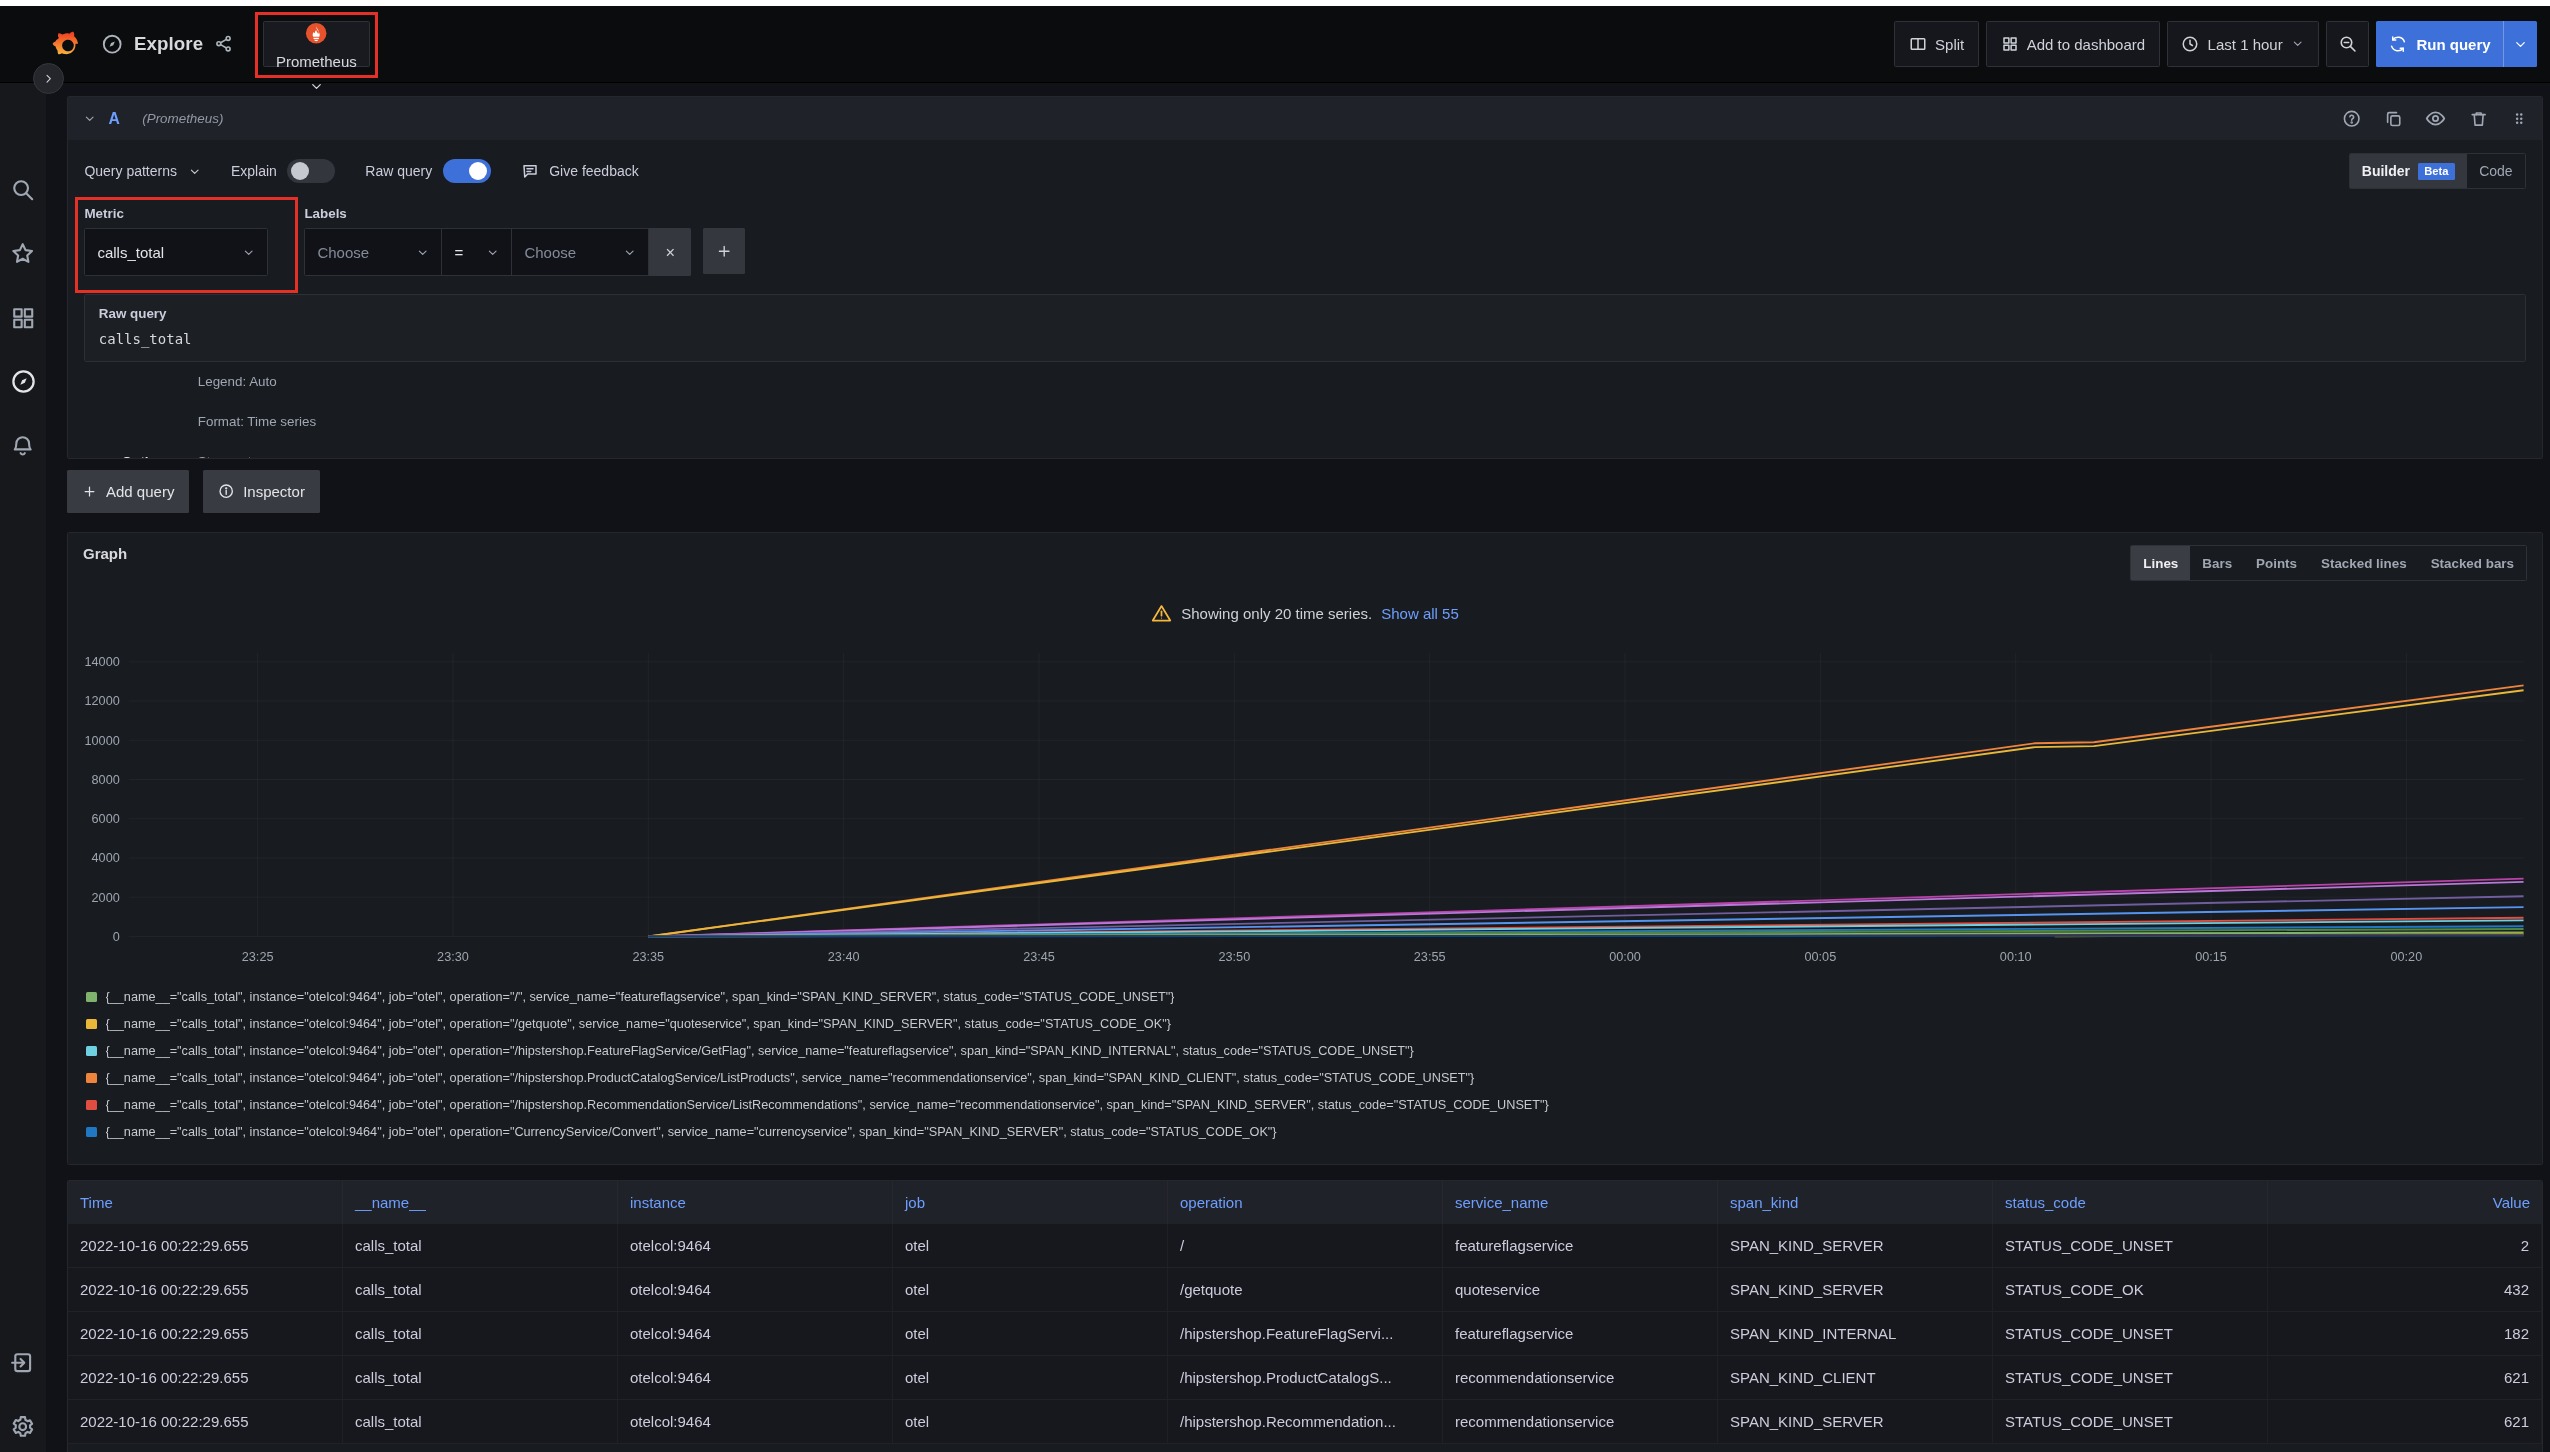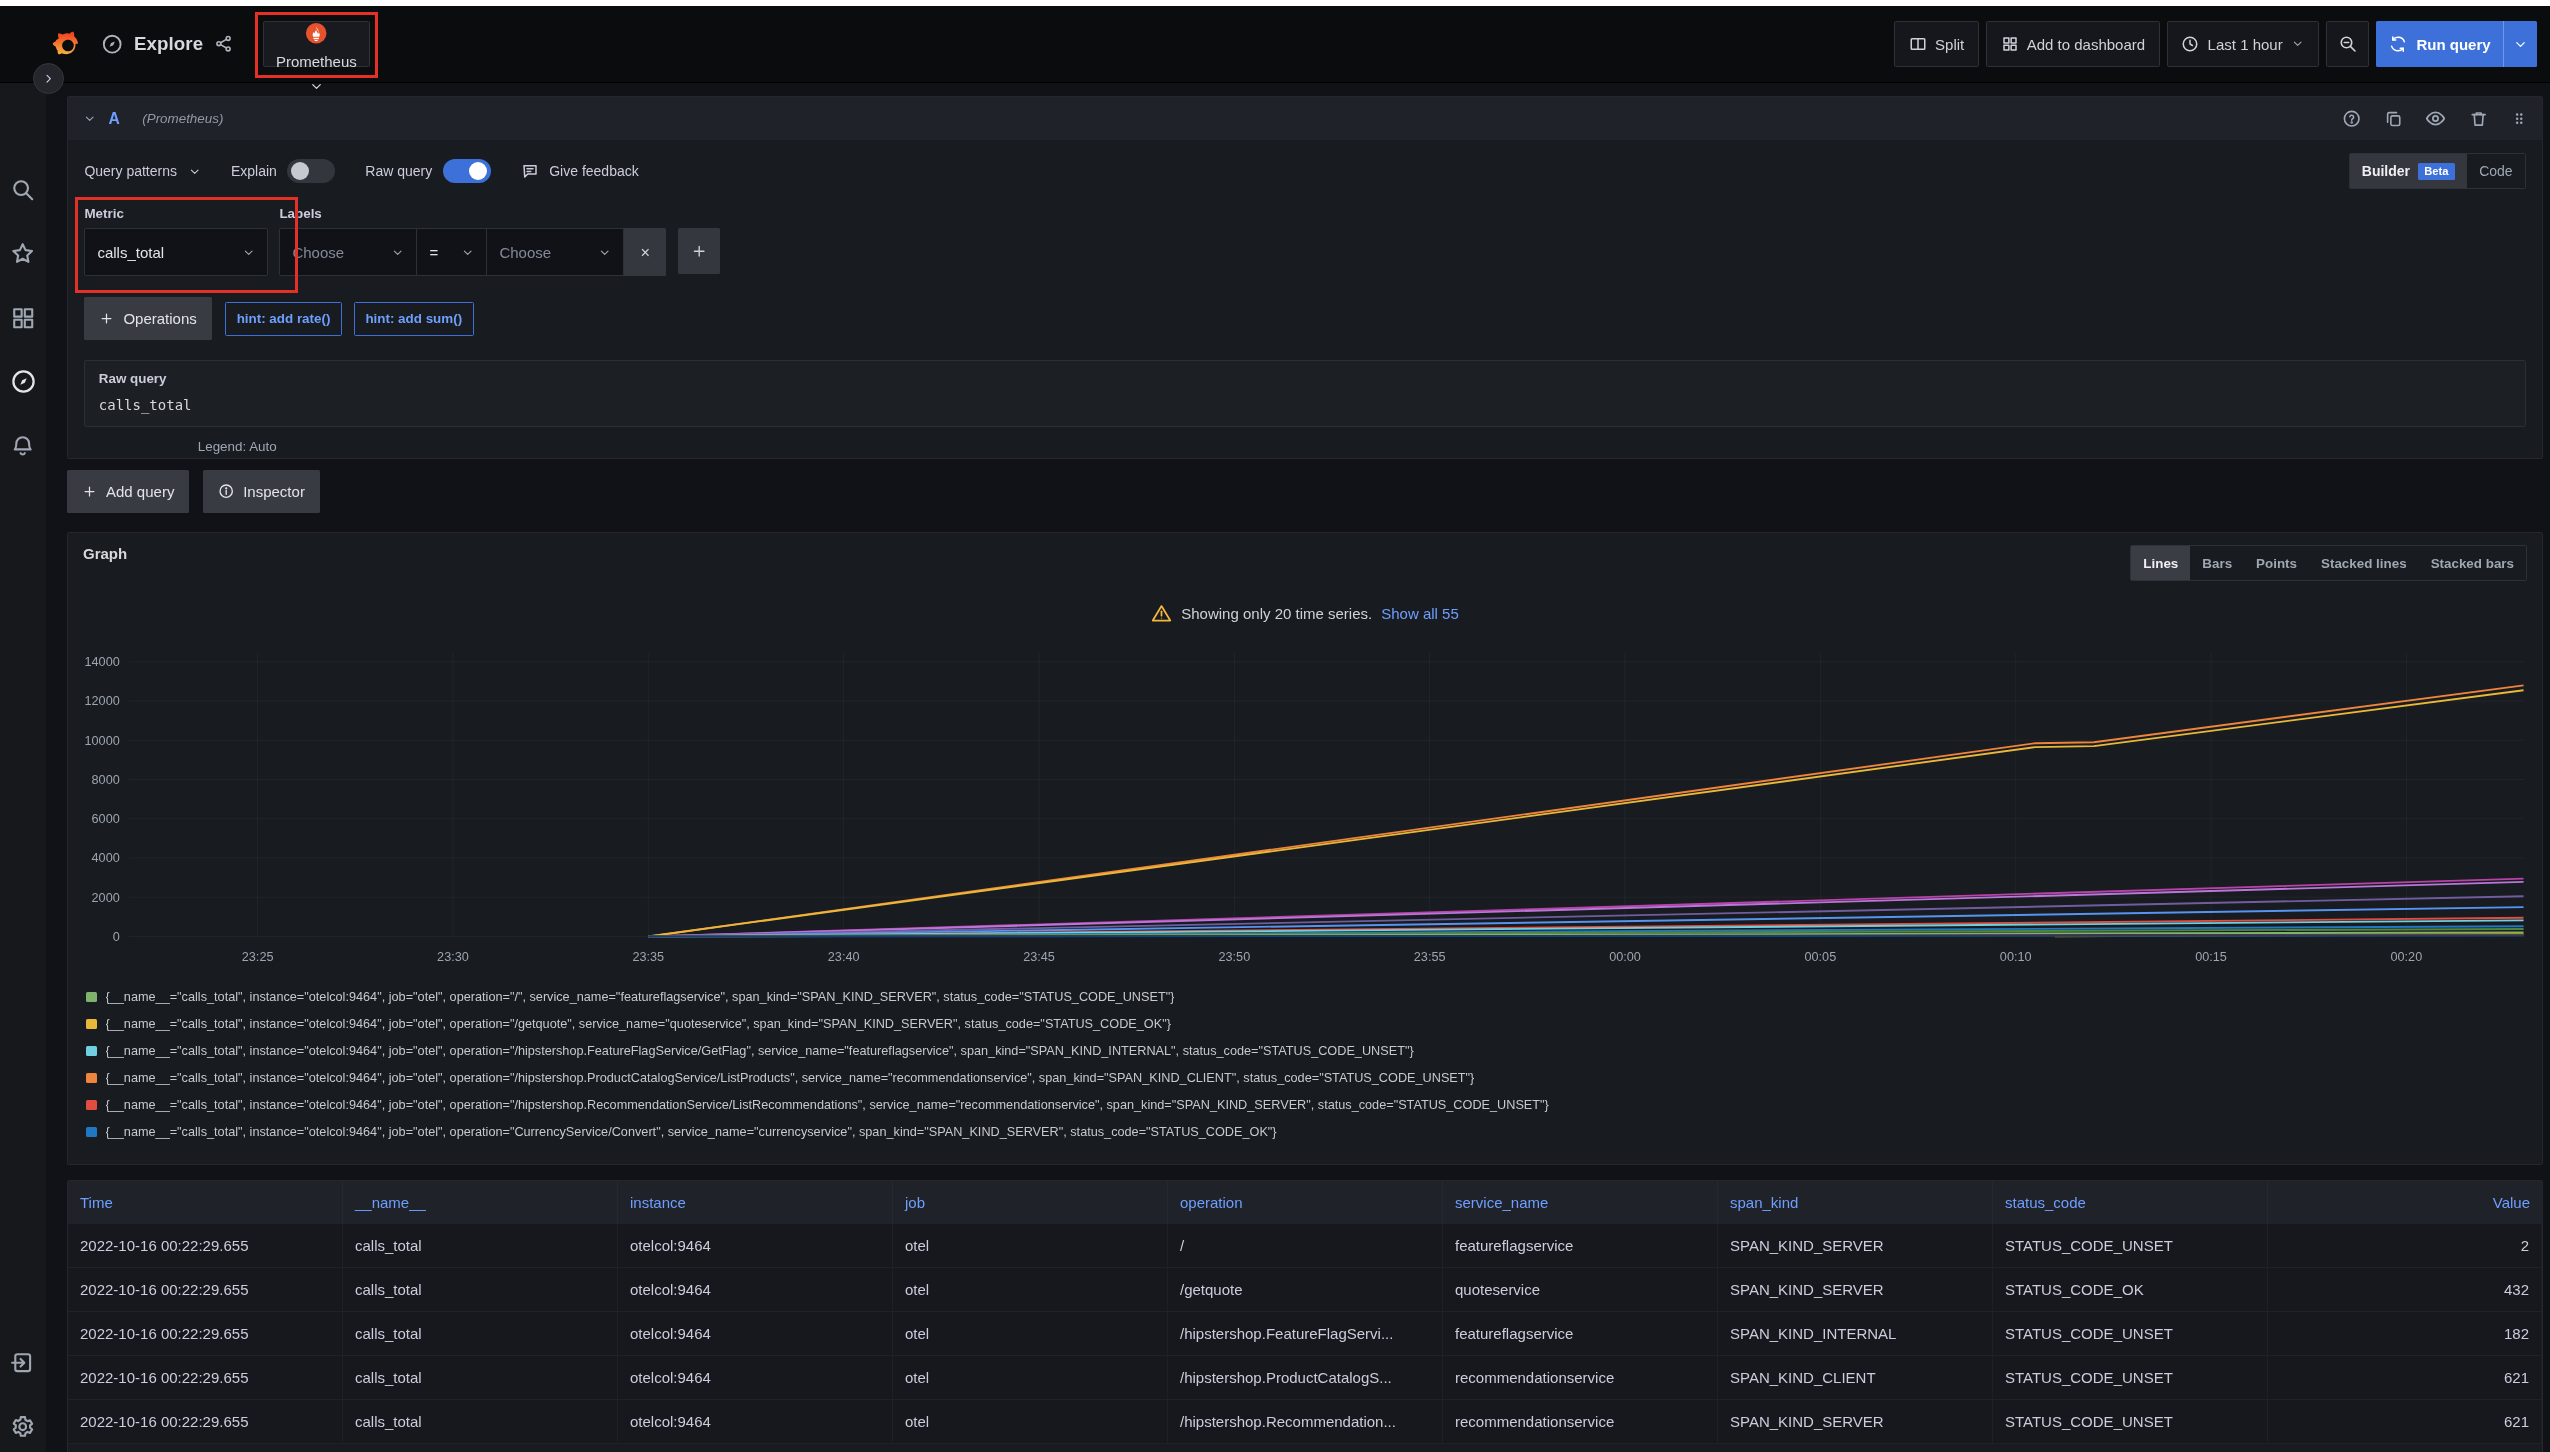--- a/index.html
+++ b/index.html
@@ -54,21 +54,21 @@
   .toggle{width:48px;height:24px;border-radius:12px;position:relative;flex:0 0 48px;}
   .toggle.off{background:#33363d;}
   .toggle.on{background:#3d71d9;}
   .knob{position:absolute;top:3px;width:18px;height:18px;border-radius:50%;}
   .toggle.off .knob{left:3.7px;background:#c7c9d1;}
   .toggle.on .knob{right:3.7px;background:#fff;}
   .seg{margin-left:auto;display:flex;align-items:center;border:0.7px solid #2e3138;border-radius:1.5px;overflow:hidden;}
   .seg-item{display:flex;align-items:center;gap:7.5px;height:34px;padding:0 12px;color:#9fa7b3;font-size:14px;cursor:pointer;background:none;border:none;font-family:inherit;}
   .seg-item.active{background:#34373e;color:#f0f0f4;font-weight:600;}
   .beta{background:#3d71d9;color:#fff;font-size:11.2px;font-weight:700;border-radius:1.5px;padding:2.2px 6.7px;}
-  .qmetrics{display:flex;align-items:center;gap:11px;padding:12px 16.4px 4.5px;}
+  .qmetrics{display:flex;align-items:center;gap:36px;padding:12px 16.4px 4.5px;}
   .fld-label{font-size:13.4px;font-weight:600;color:#ccccdc;margin-bottom:7.5px;}
   .metric-group{position:relative;}
   .annot-metric{left:-9px;top:-9px;right:-30px;bottom:-16.4px;}
   .dd{display:flex;align-items:center;justify-content:space-between;gap:12px;height:46px;min-width:158px;
       background:#111217;border:0.7px solid #2e3238;border-radius:1.5px;padding:0 12px;color:#e3e4e8;font-size:15px;cursor:pointer;}
   .dd .caret{color:#9fa7b3;}
   .dd.choose{color:#848b98;min-width:112px;}
   .lbl-row{display:flex;align-items:stretch;}
   .dd.op{min-width:45px;}
   .sq-btn{width:42px;display:flex;align-items:center;justify-content:center;background:#34373e;border:none;border-radius:1.5px;
@@ -422,32 +422,20 @@
           </div>
           <button class="sq-btn plus-btn">
             <svg class="ic" width="16.4" height="16.4" viewBox="0 0 24 24">
                 <path d="M12 5v14M5 12h14"></path>
               </svg>
           </button>
         </div>
       </div>
     </div>
 
-    <div class="qops">
-      <button class="gray-btn">
-        <svg class="ic" width="15" height="15" viewBox="0 0 24 24">
-            <path d="M12 5v14M5 12h14"></path>
-          </svg>
-        <span>Operations</span>
-      </button>
-      <span style="display:flex;gap:12px;">
-          <button class="hint-btn">hint: add rate()</button>
-          <button class="hint-btn">hint: add sum()</button>
-        </span>
-    </div>
 
     <div class="rawq">
       <div class="rawq-label">Raw query</div>
       <div class="rawq-code">calls_total</div>
     </div>
 
     <div class="qopts">
       <span class="chev">
         <svg class="ic" width="12" height="12" viewBox="0 0 24 24">
             <path d="M9 6l6 6-6 6"></path>

